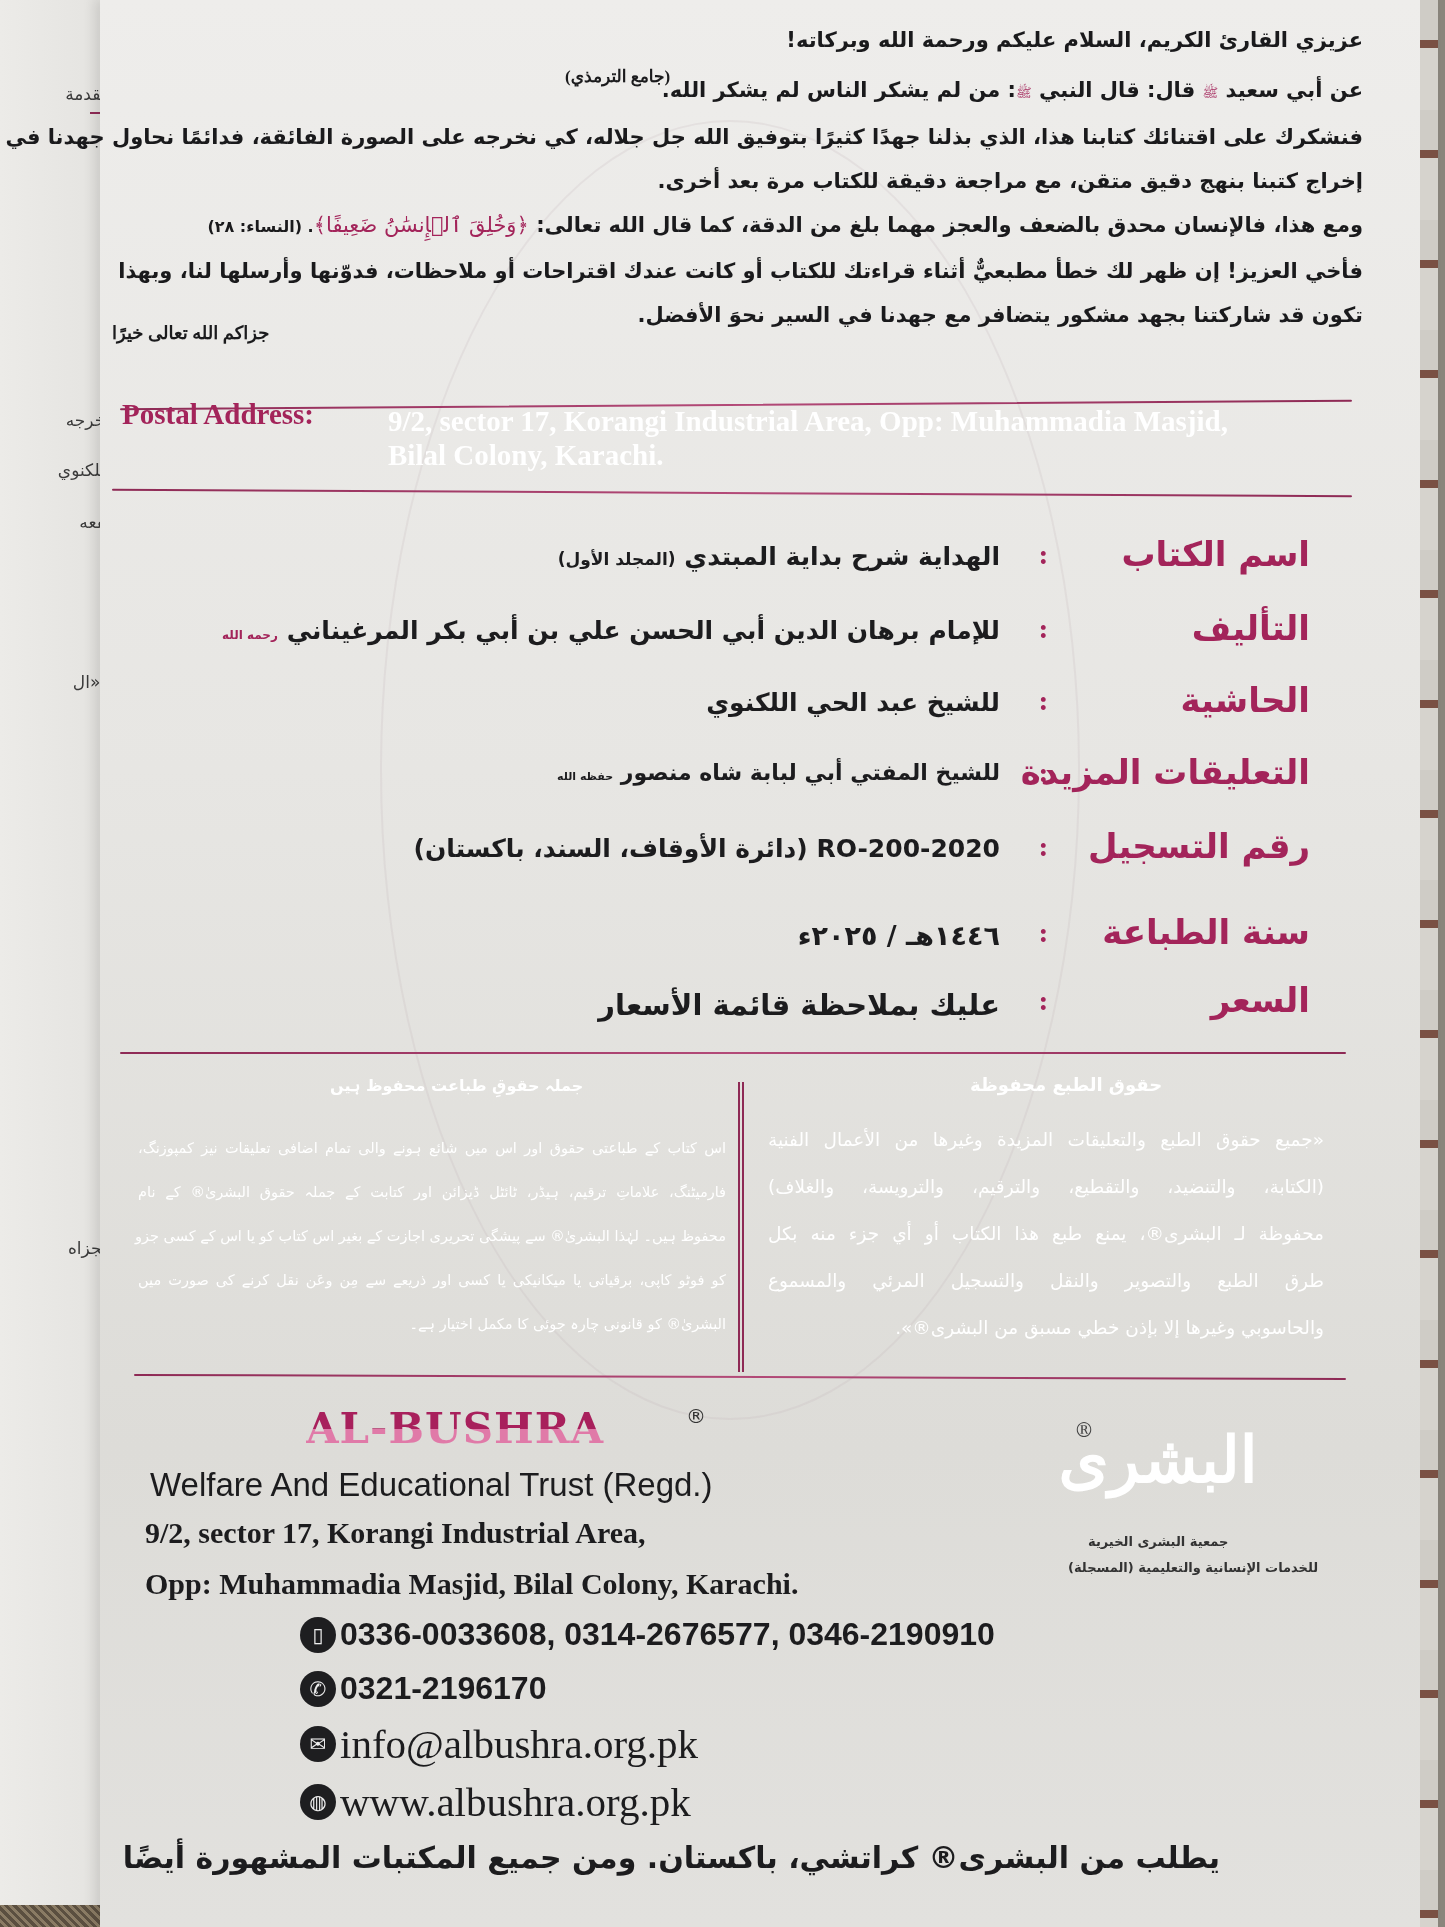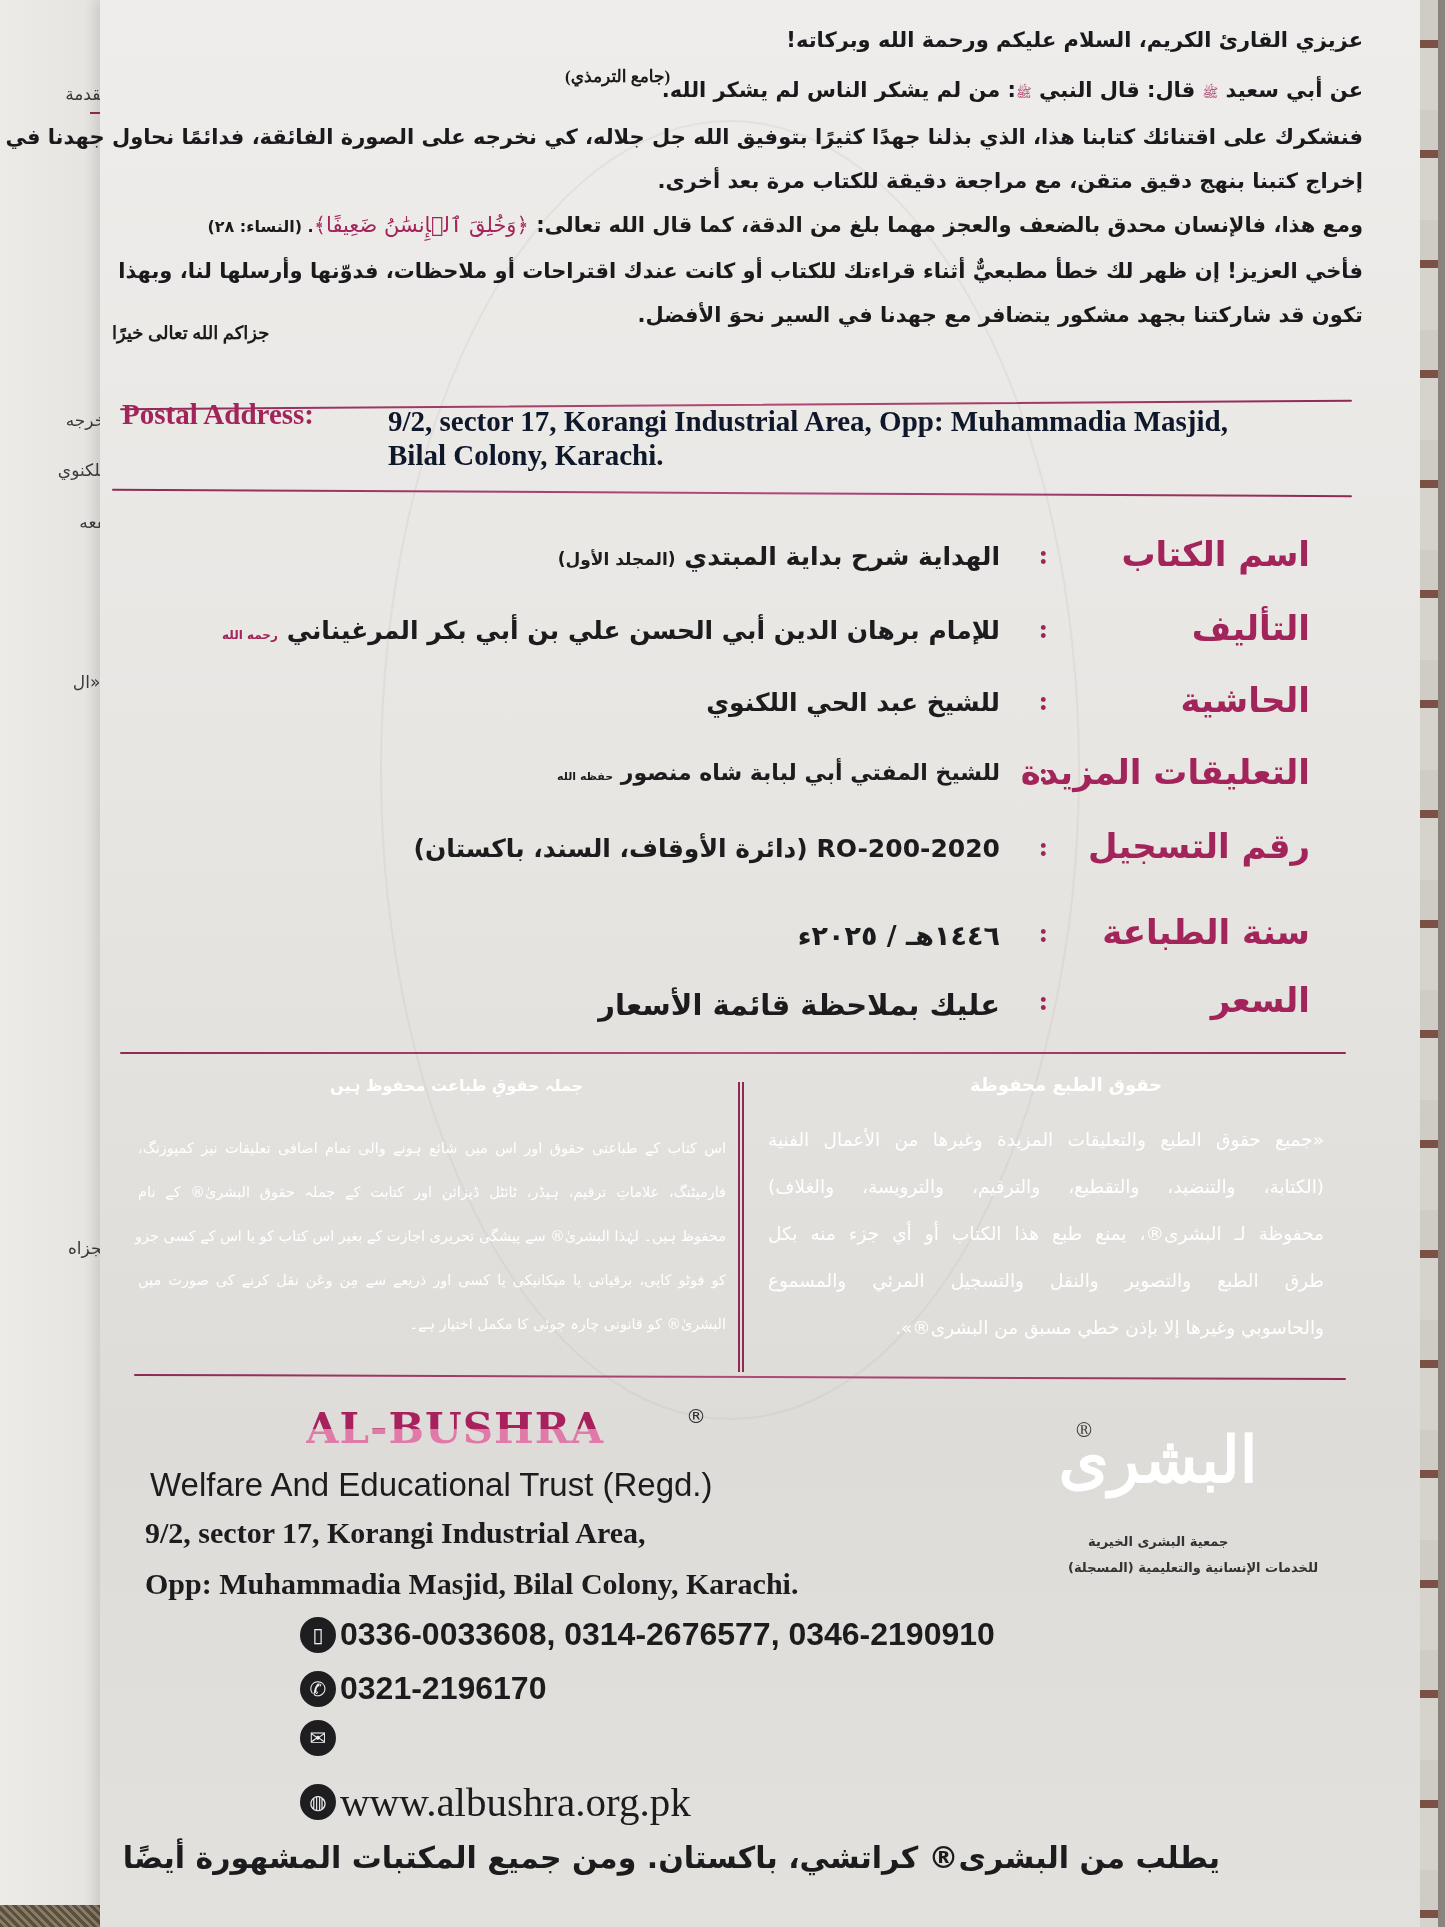--- a/index.html
+++ b/index.html
@@ -55,21 +55,21 @@
   }
 
   
   .hr-curve { position: absolute; height: 2px; background: linear-gradient(90deg,#8e2a55,#b34a78,#8e2a55); border-radius: 2px; }
   .postal-label {
     position: absolute; left: 122px; top: 398px; font-family: "Liberation Serif", serif;
     font-size: 29px; font-weight: bold; color: #a3245a;
   }
   .postal-text {
     position: absolute; left: 388px; top: 404px; width: 990px; font-family: "Liberation Serif", serif;
-    font-size: 29px; font-weight: bold; line-height: 34px; color: #0f172a;
+    font-size: 29px; font-weight: bold; line-height: 34px; color: #ffffff;
   }
 
   
   .info-row { position: absolute; left: 400px; width: 910px; height: 60px; }
   .info-row .lbl {
     position: absolute; right: 0; top: 0; direction: rtl; font-family: "DejaVu Sans", sans-serif;
     font-size: 34px; font-weight: bold; color: #a3245a; white-space: nowrap;
   }
   .info-row .colon { position: absolute; right: 262px; top: 6px; font-size: 26px; color: #a3245a; font-weight: bold; }
   .info-row .val {
@@ -247,19 +247,20 @@
 <div class="contact" style="top:1616px">
   <span class="ico">▯</span>
   <span class="txt-sans">0336-0033608, 0314-2676577, 0346-2190910</span>
 </div>
 <div class="contact" style="top:1670px">
   <span class="ico">✆</span>
   <span class="txt-sans">0321-2196170</span>
 </div>
 <div class="contact" style="top:1720px">
   <span class="ico">✉</span>
+  <span class="txt-serif">info@albushra.org.pk</span>
 </div>
 <div class="contact" style="top:1778px">
   <span class="ico">◍</span>
   <span class="txt-serif">www.albushra.org.pk</span>
 </div>
 
 <div class="final-line">يطلب من البشرى® كراتشي، باكستان. ومن جميع المكتبات المشهورة أيضًا</div>
 
 </body></html>

